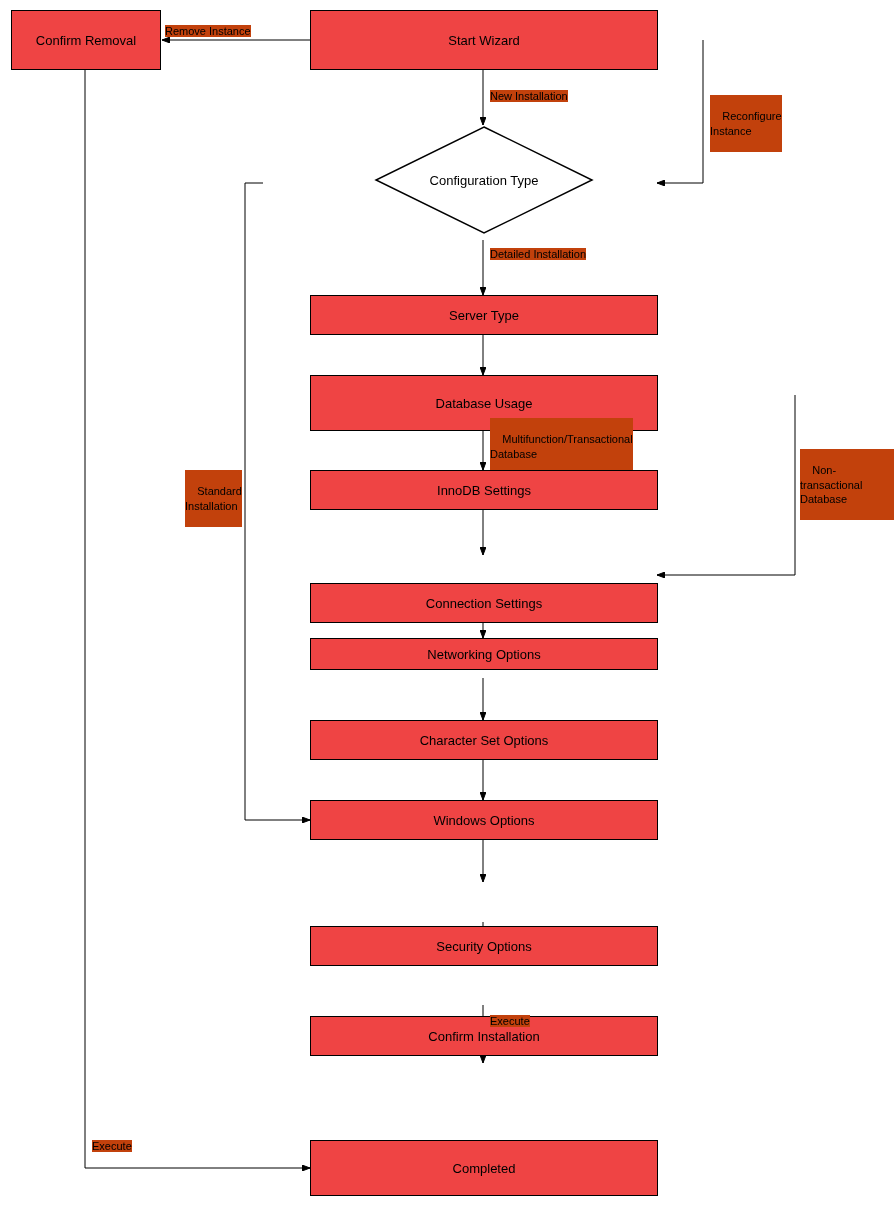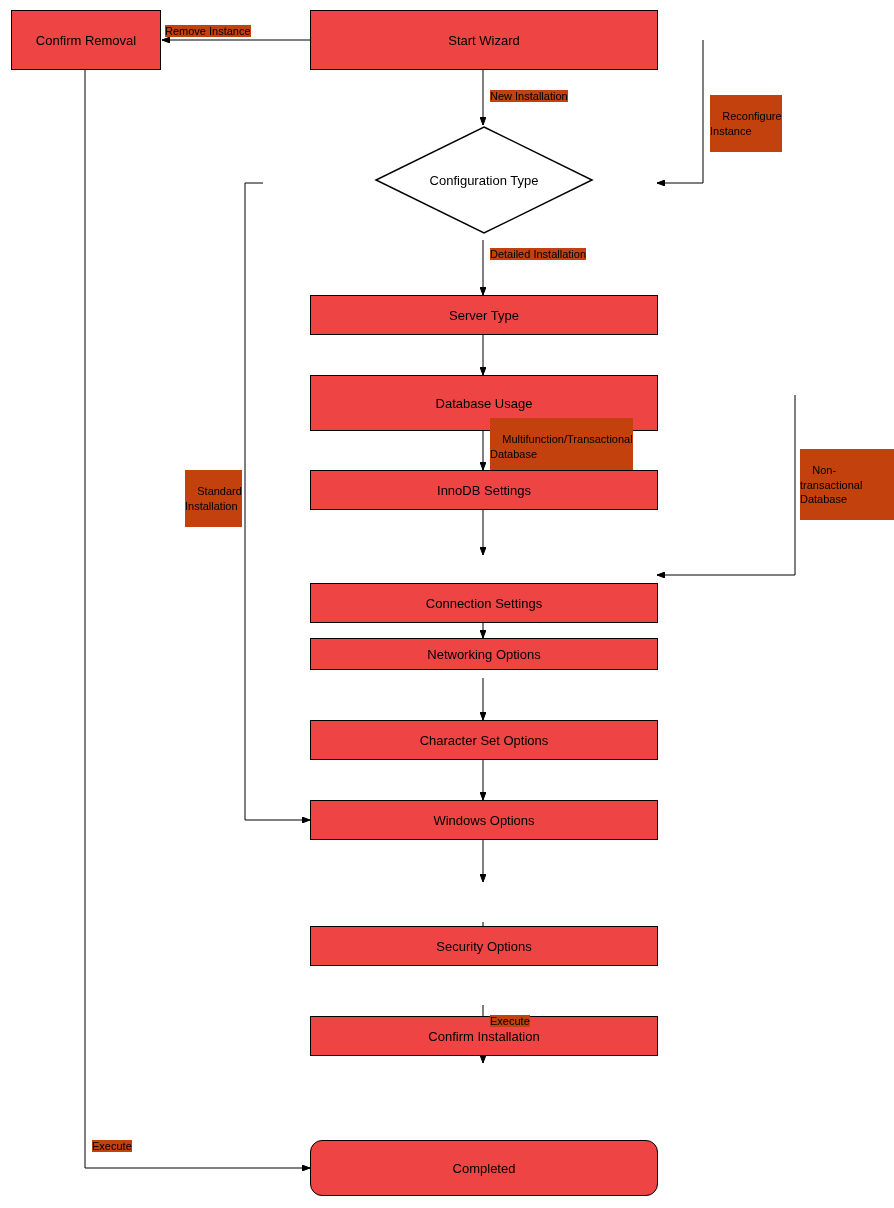--- a/index.html
+++ b/index.html
@@ -205,21 +205,21 @@
   </div>
 
   <div class="box" style="left:310px; top:1016px; width:348px; height:40px;">
     <span>Confirm Installation</span>
   </div>
 
   <div class="arrow-label" style="left:490px; top:1015px;">
     <span>Execute</span>
   </div>
 
-  <div class="box" style="left:310px; top:1140px; width:348px; height:56px;border-radius:12px;">
+  <div class="box" style="left:310px; top:1140px; width:348px; height:56px;">
     <span>Completed</span>
   </div>
 
   <div class="arrow-label" style="left:92px; top:1140px;">
     <span>Execute</span>
   </div>
 
 </div>
 
 </body></html>

